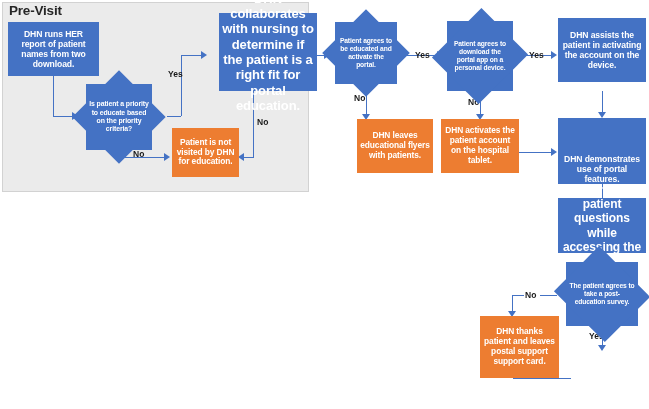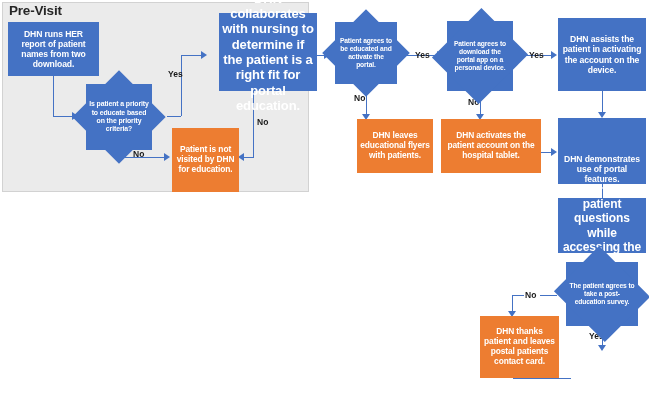--- a/index.html
+++ b/index.html
@@ -207,60 +207,60 @@
   <div class="node star" style="left:86px; top:84px; width:66px; height:66px; font-size:6.9px;">
     <span class="star-bg"></span>
     <span class="star-bg2"></span>
     <span class="txt" style="font-size:6.9px; line-height:1.2;">Is patient a priority to educate based on the priority criteria?</span>
   </div>
 
   <div class="node rect" style="left:207px; top:13px; width:98px; height:78px; font-size:13px;margin-left:12px;">
     <span class="txt">DHN collaborates with nursing to determine if the patient is a right fit for portal education.</span>
   </div>
 
-  <div class="node rect orange" style="left:172px; top:128px; width:67px; height:64px; font-size:8.4px;">
+  <div class="node rect orange" style="left:172px; top:128px; width:67px; height:49px; font-size:8.4px;">
     <span class="txt">Patient is not visited by DHN for education.</span>
   </div>
 
   <div class="node star" style="left:335px; top:22px; width:62px; height:62px; font-size:6.7px;">
     <span class="star-bg"></span>
     <span class="star-bg2"></span>
     <span class="txt" style="font-size:6.7px; line-height:1.2;">Patient agrees to be educated and activate the portal.</span>
   </div>
 
   <div class="node rect orange" style="left:327px; top:119px; width:76px; height:54px; font-size:8.4px;margin-left:30px;">
     <span class="txt">DHN leaves educational flyers with patients.</span>
   </div>
 
   <div class="node star" style="left:447px; top:21px; width:66px; height:70px; font-size:6.7px;">
     <span class="star-bg"></span>
     <span class="star-bg2"></span>
     <span class="txt" style="font-size:6.7px; line-height:1.2;">Patient agrees to download the portal app on a personal device.</span>
   </div>
 
-  <div class="node rect orange" style="left:441px; top:119px; width:100px; height:54px; font-size:8.4px;">
+  <div class="node rect orange" style="left:441px; top:119px; width:78px; height:54px; font-size:8.4px;">
     <span class="txt">DHN activates the patient account on the hospital tablet.</span>
   </div>
 
-  <div class="node rect" style="left:558px; top:18px; width:88px; height:73px; font-size:8.6px;">
+  <div class="node rect" style="left:558px; top:18px; width:88px; height:64px; font-size:8.6px;">
     <span class="txt">DHN assists the patient in activating the account on the device.</span>
   </div>
 
   <div class="node rect" style="left:558px; top:118px; width:88px; height:66px; font-size:8.6px;align-items:flex-end;">
     <span class="txt">DHN demonstrates use of portal features.</span>
   </div>
 
   <div class="node rect" style="left:558px; top:198px; width:88px; height:55px; font-size:12px;">
     <span class="txt">DHN answers patient questions while accessing the portal.</span>
   </div>
 
   <div class="node star" style="left:566px; top:262px; width:72px; height:64px; font-size:6.7px;">
     <span class="star-bg"></span>
     <span class="star-bg2"></span>
     <span class="txt" style="font-size:6.7px; line-height:1.2;">The patient agrees to take a post-education survey.</span>
   </div>
 
   <div class="node rect orange" style="left:480px; top:316px; width:79px; height:62px; font-size:8.4px;">
-    <span class="txt">DHN thanks patient and leaves postal patients contact card.</span>
+    <span class="txt">DHN thanks patient and leaves postal support support card.</span>
   </div>
 
 
 </div>
 
 </body></html>

